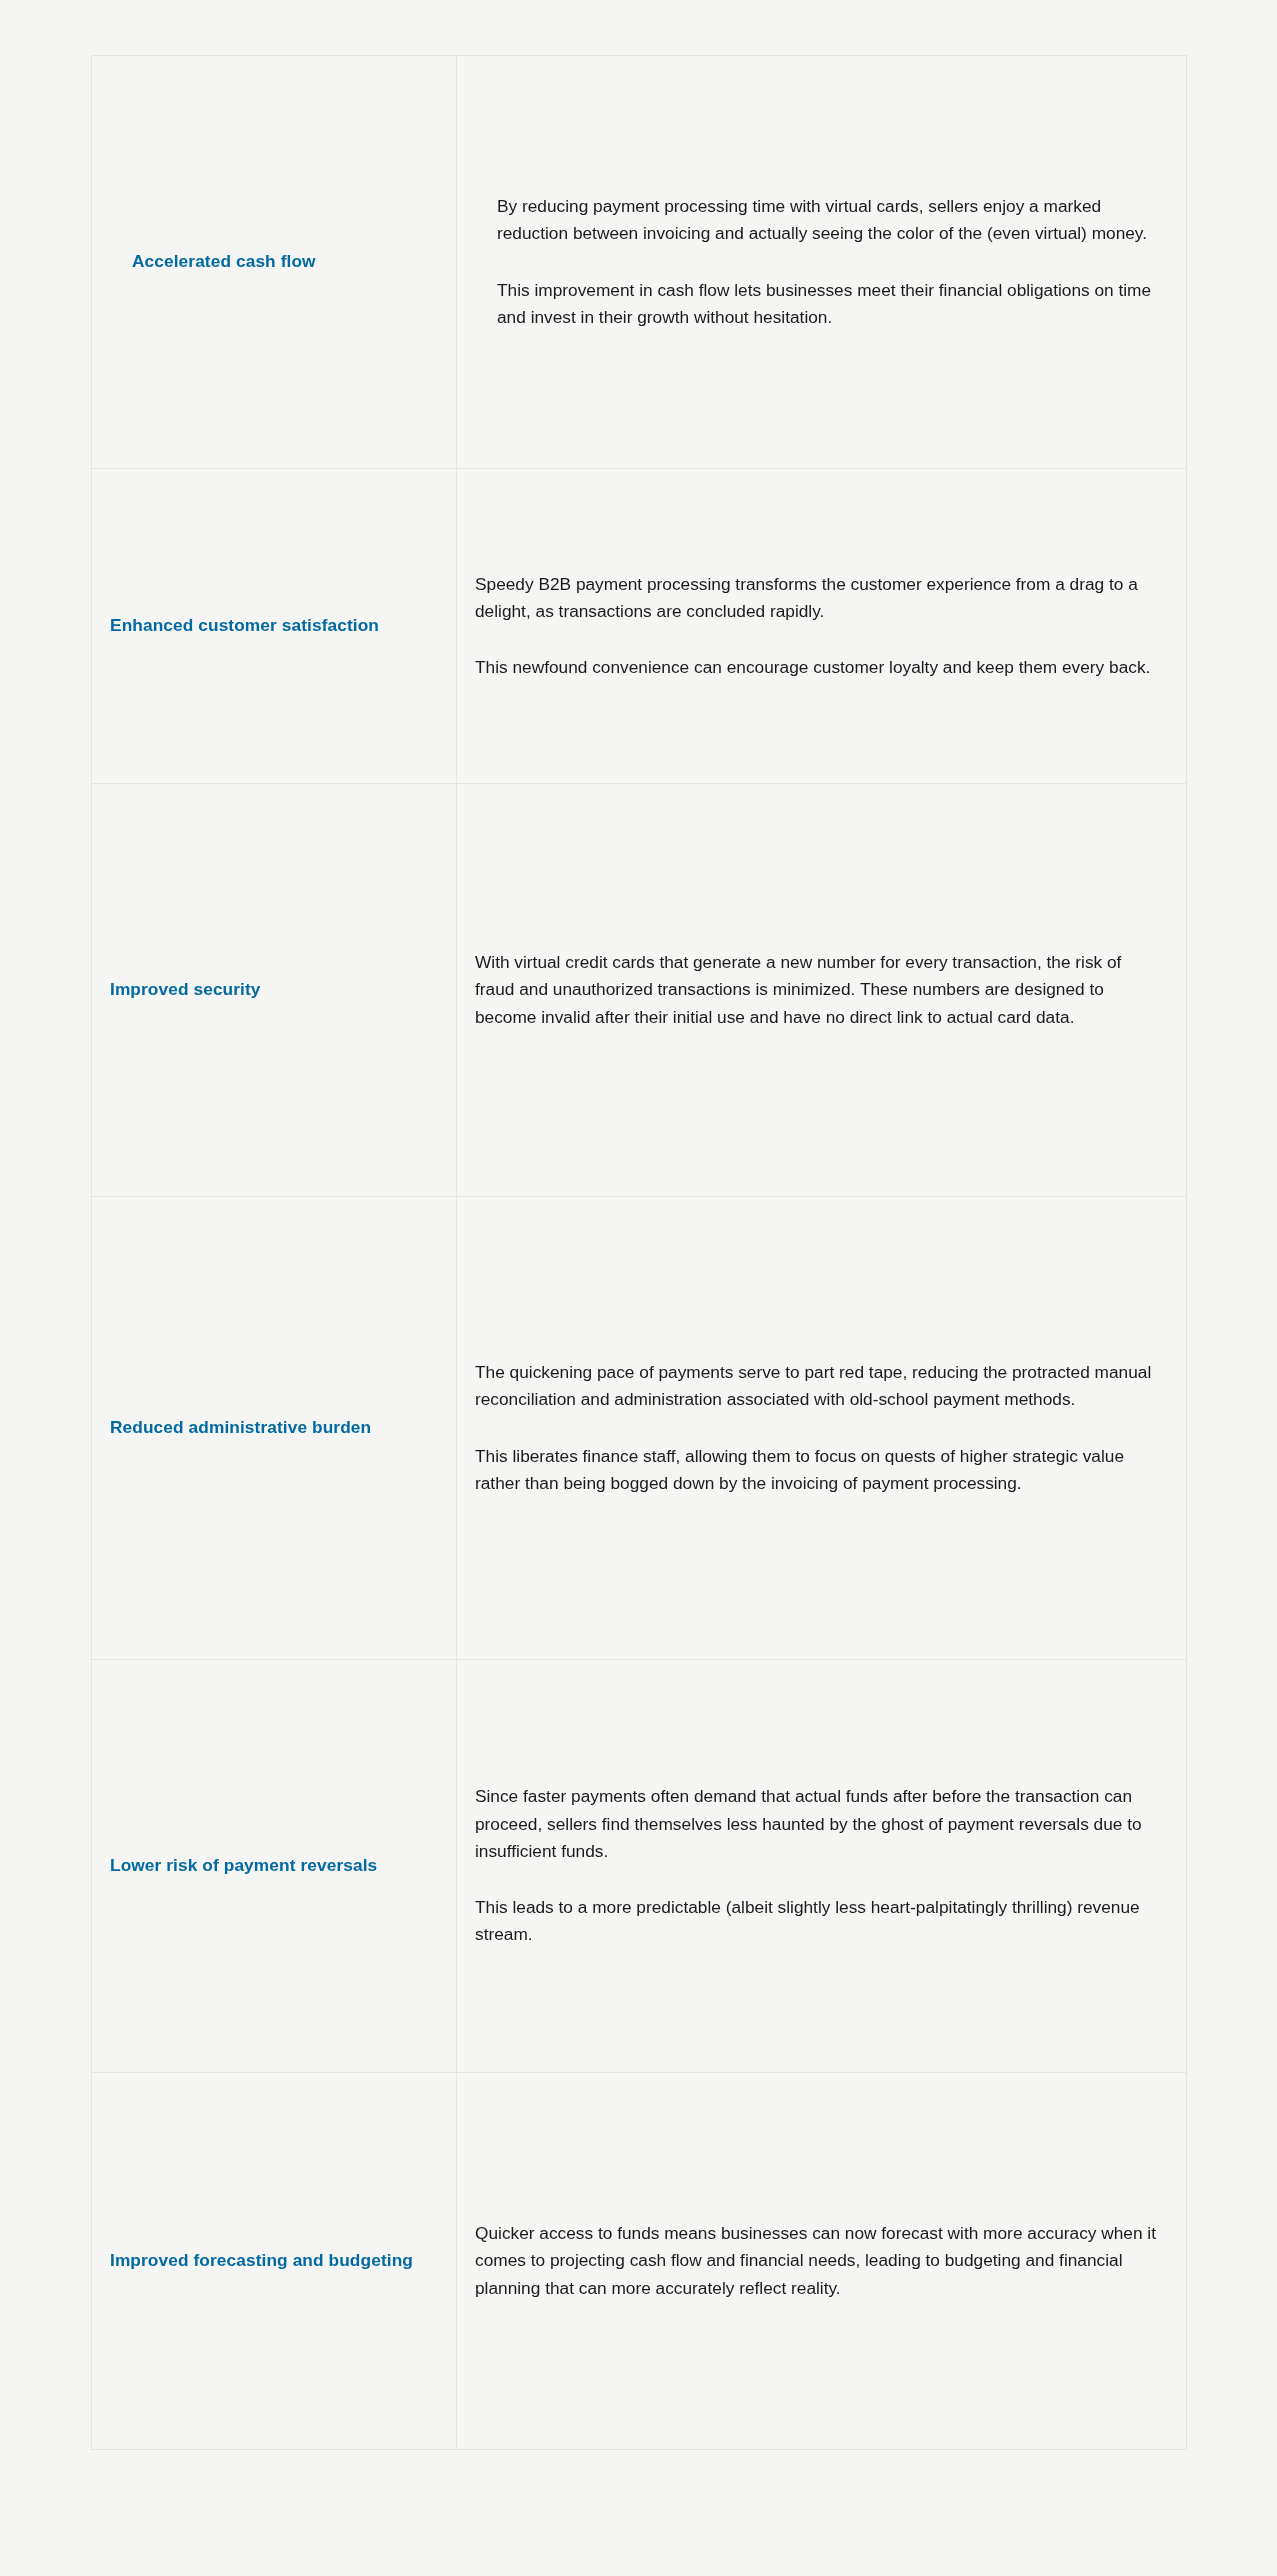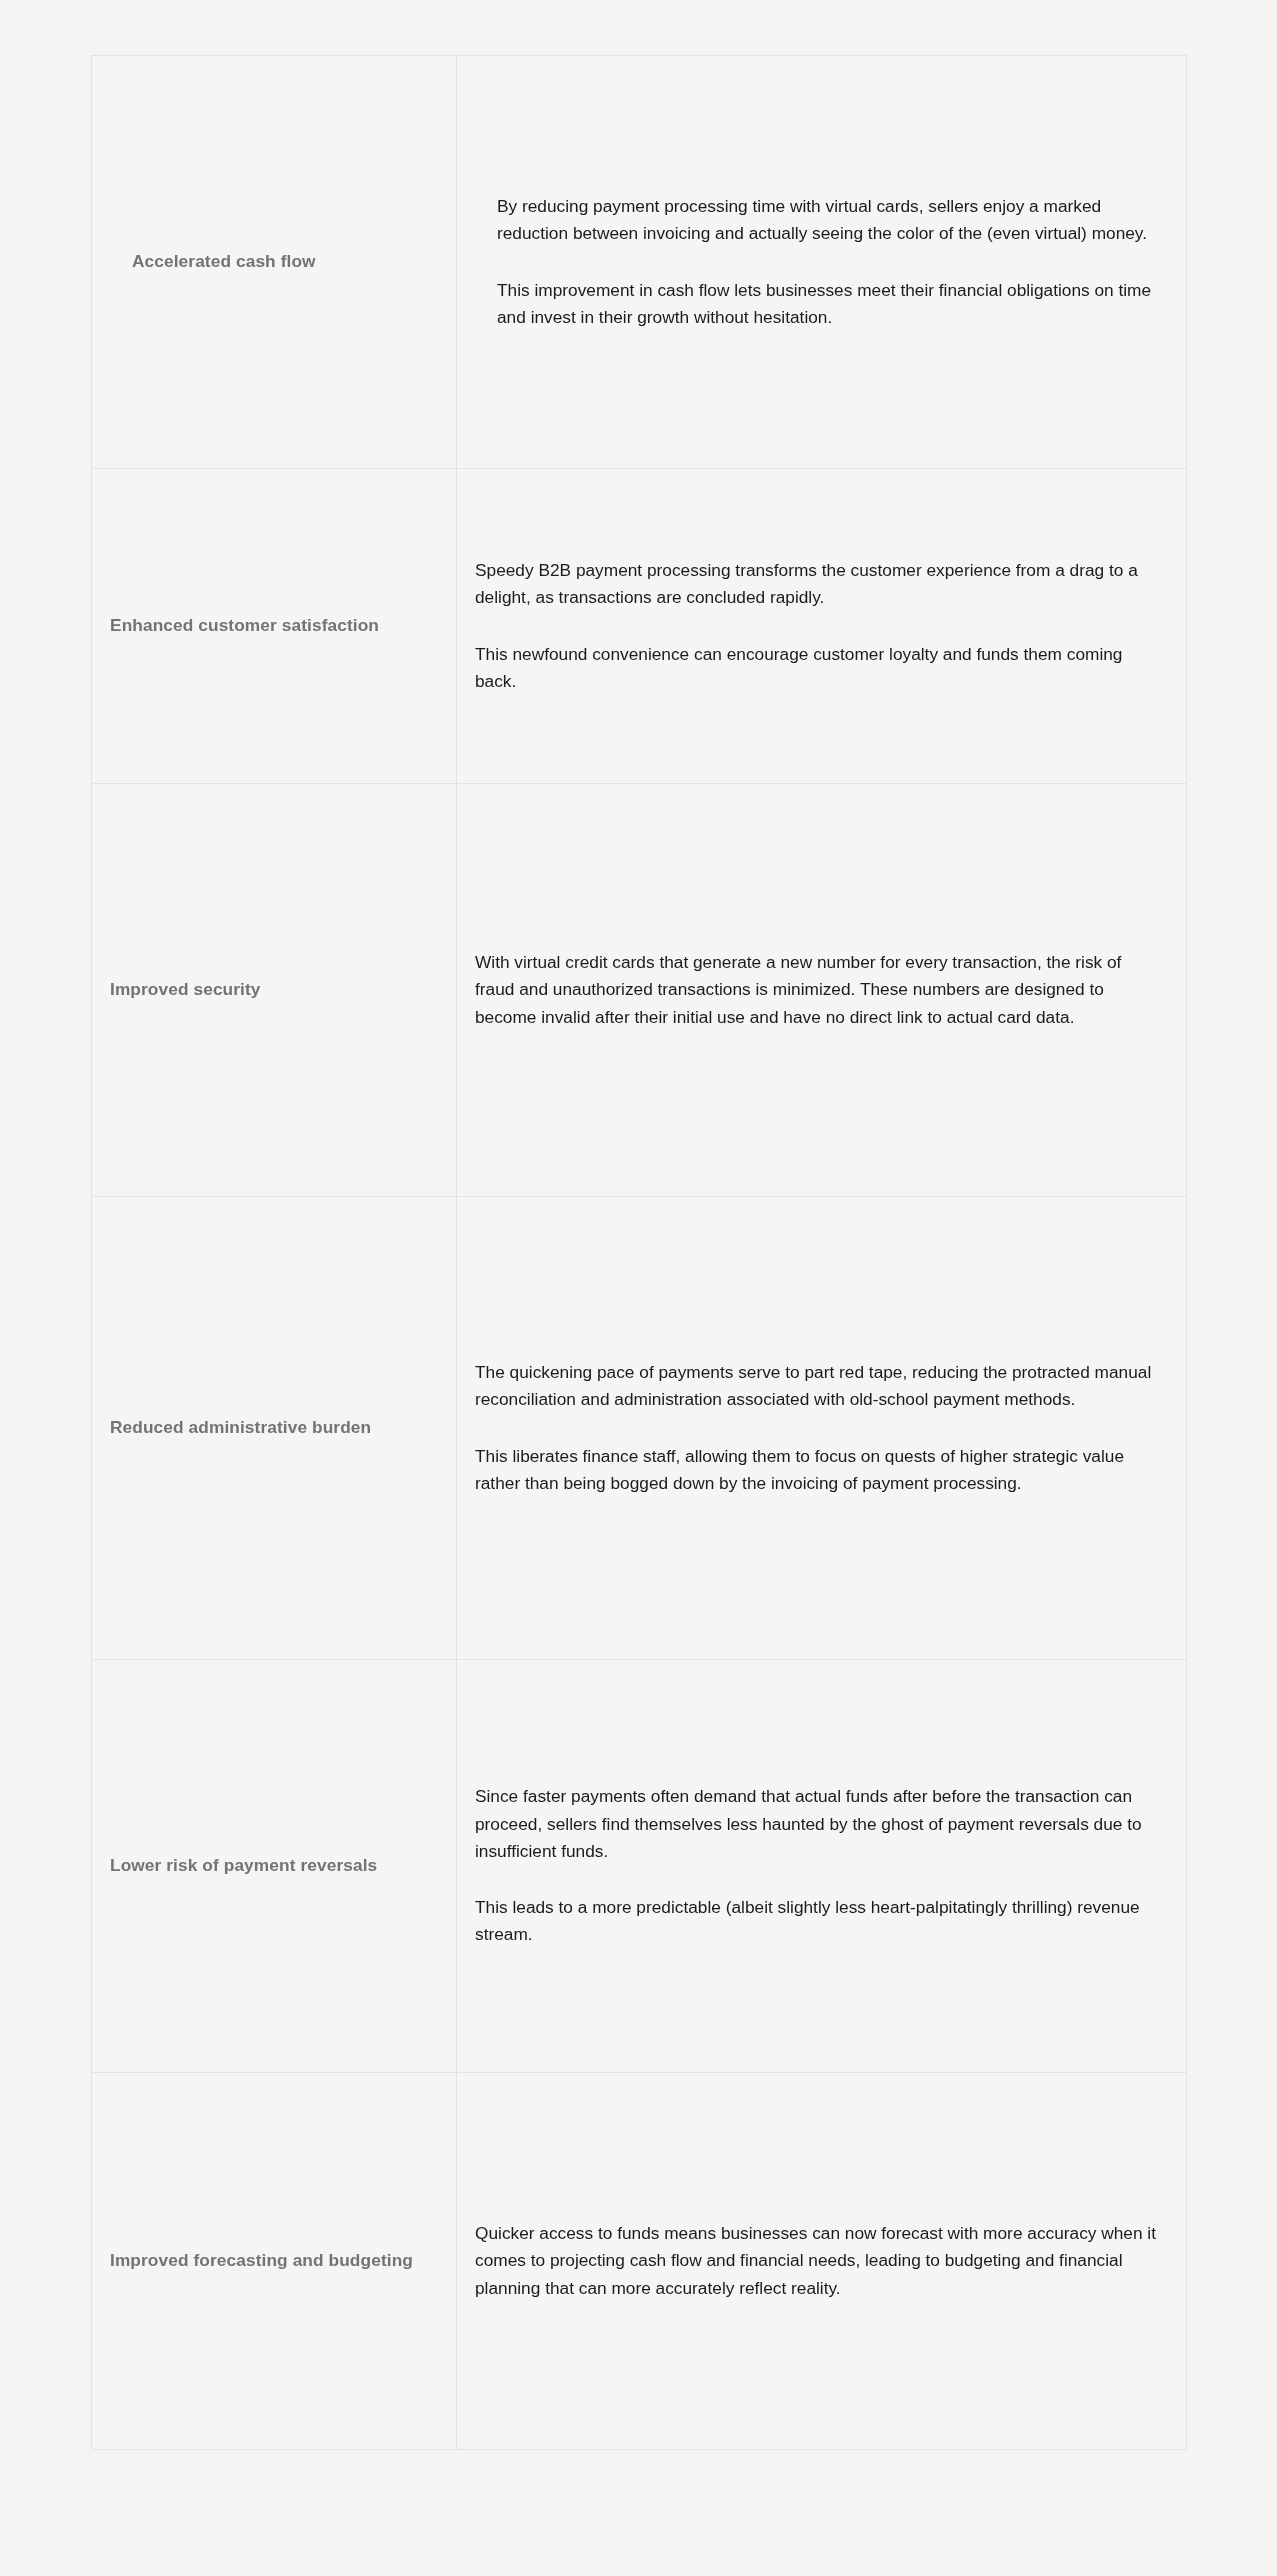--- a/index.html
+++ b/index.html
@@ -41,21 +41,21 @@
     border: 0.9px solid #e3e3e1;
     vertical-align: middle;
     background: #f5f5f4;
   }
 
   td.term-cell {
     padding: 25.6px 33px 25.6px 18px;
     font-size: 17.3px;
     font-weight: bold;
     line-height: 1.45;
-    color: #737373;
+    color: #0369a1;
     letter-spacing: 0.1px;
   }
 
   td.desc-cell {
     padding: 27px 29px 27px 18px;
     font-size: 17.3px;
     line-height: 1.58;
     color: #1b1b1b;
   }
 
@@ -92,21 +92,21 @@
         <td class="desc-cell">
           <p>By reducing payment processing time with virtual cards, sellers enjoy a marked reduction between invoicing and actually seeing the color of the (even virtual) money.</p>
           <p>This improvement in cash flow lets businesses meet their financial obligations on time and invest in their growth without hesitation.</p>
         </td>
       </tr>
 
       <tr data-row="1">
         <td class="term-cell">Enhanced customer satisfaction</td>
         <td class="desc-cell">
           <p>Speedy B2B payment processing transforms the customer experience from a drag to a delight, as transactions are concluded rapidly.</p>
-          <p>This newfound convenience can encourage customer loyalty and funds them coming back.</p>
+          <p>This newfound convenience can encourage customer loyalty and keep them every back.</p>
         </td>
       </tr>
 
       <tr data-row="2">
         <td class="term-cell">Improved security</td>
         <td class="desc-cell">
           <p>With virtual credit cards that generate a new number for every transaction, the risk of fraud and unauthorized transactions is minimized. These numbers are designed to become invalid after their initial use and have no direct link to actual card data.</p>
         </td>
       </tr>
 

